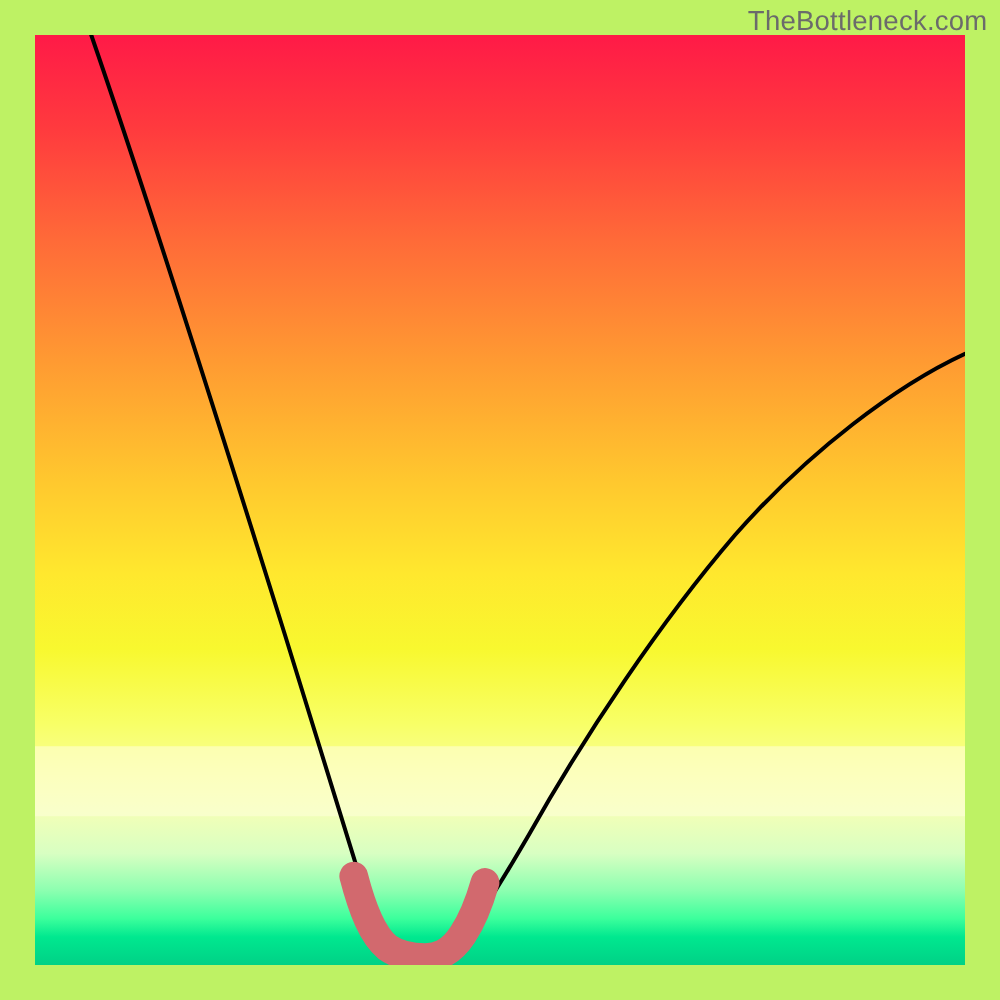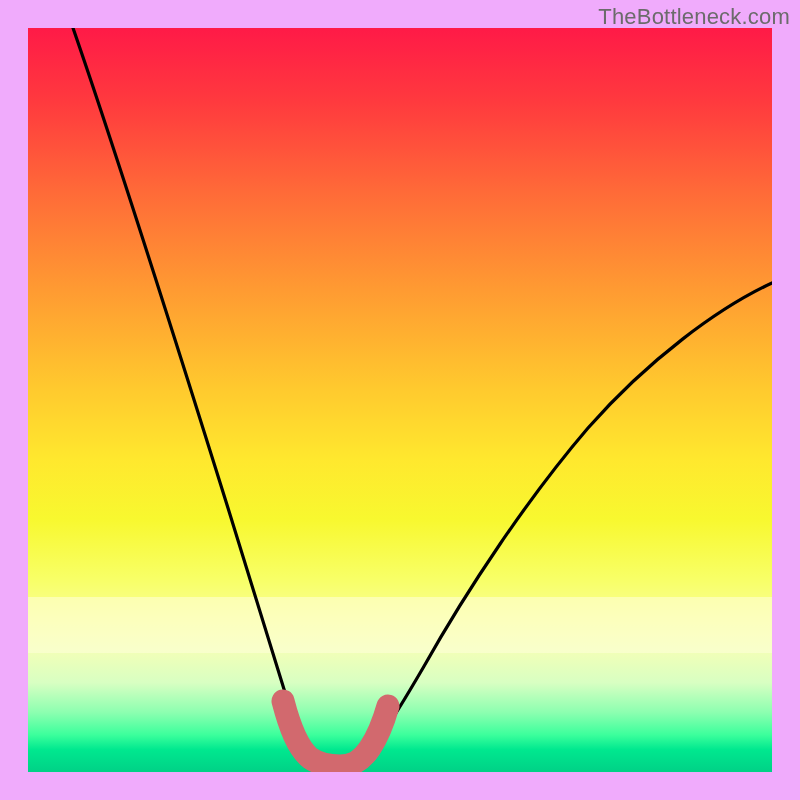--- a/index.html
+++ b/index.html
@@ -7,21 +7,21 @@
     padding: 0;
     width: 800px;
     height: 800px;
     background: #000;
     overflow: hidden;
     font-family: Arial, Helvetica, sans-serif;
   }
   .frame {
     position: absolute;
     inset: 0;
-    background: #f0abfc;
+    background: #bef264;
   }
   .plot-area {
     position: absolute;
     left: 28px;
     top: 28px;
     width: 744px;
     height: 744px;
     background: linear-gradient(
       to bottom,
       #ff1a47 0%,

